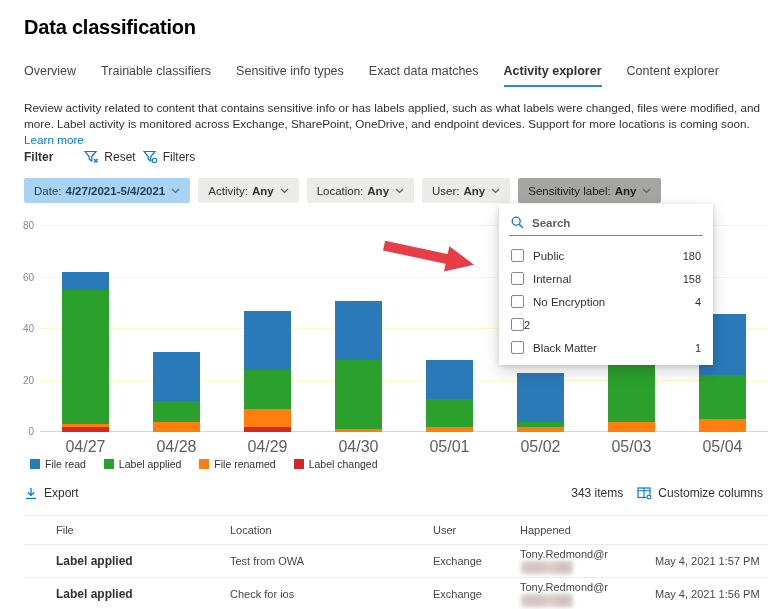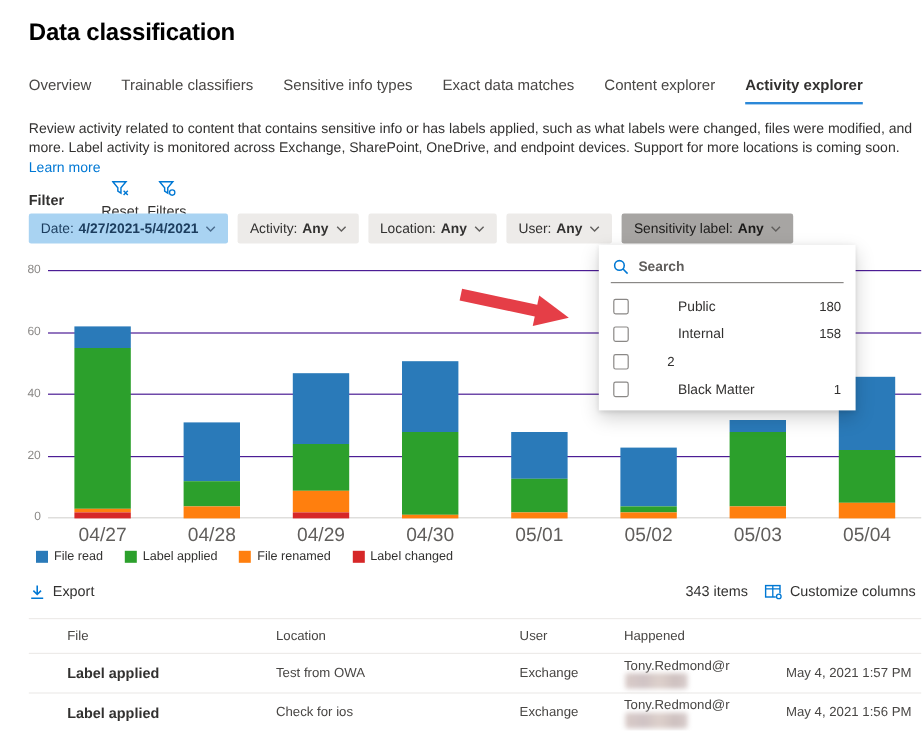--- a/index.html
+++ b/index.html
@@ -13,35 +13,35 @@
   .tab { padding-bottom:7px; cursor:pointer; white-space:nowrap;text-align:right; }
   .tab.active { font-weight:700; color:#323130; border-bottom:2.5px solid #2b88d8; }
 
   
   #desc { position:absolute; left:24px; top:100px; width:746px; font-size:11.7px; line-height:16px; color:#323130; }
   #desc a { color:#0078d4; text-decoration:none; }
 
   
   #filterbar { position:absolute; left:24px; top:150px; display:flex; align-items:center; gap:7px; font-size:12px; color:#323130; }
   #filterbar .flabel { font-weight:700; margin-right:24px; }
-  .icon-btn { display:flex; align-items:center; gap:5px; cursor:pointer;flex-direction:column; }
+  .icon-btn { display:flex; align-items:flex-end; gap:5px; cursor:pointer; }
 
   
   #pills { position:absolute; left:24px; top:178px; display:flex; gap:8px; }
   .pill { height:25px; display:flex; align-items:center; gap:4px; padding:0 10px; font-size:11.5px;
           border-radius:2px; background:#edebe9; color:#323130; cursor:pointer; white-space:nowrap; }
   .pill b { font-weight:700; }
   .pill.date { background:#a9d3f2; color:#1c3d5e; }
   .pill.open { background:#a7a5a3; color:#1b1a19; }
   .pill svg { margin-left:2px; }
 
   
   #chart { position:absolute; left:0; top:212px; width:768px; height:246px; }
   #plot { position:absolute; left:40px; right:0; top:14px; height:206px; }
-  .gridline { position:absolute; left:0; right:0; height:1px; background:#4c1d95; }
+  .gridline { position:absolute; left:0; right:0; height:1px; background:#fef9c3; }
   .gridline.zero { background:#d8d6d4; }
   .ytick { position:absolute; right:calc(100% + 6px); transform:translateY(-50%); font-size:10px; color:#8a8886; }
   #bars { position:absolute; left:0; right:0; top:0; bottom:0; display:flex; }
   .bcol { flex:1; display:flex; flex-direction:column; justify-content:flex-end; align-items:center; }
   .bar { width:47px; display:flex; flex-direction:column; justify-content:flex-end; }
   .seg { width:100%; }
   #xlabels { position:absolute; left:40px; right:0; top:226px; display:flex; }
   .xlab { flex:1; text-align:center; font-size:16px; color:#605e5c; }
 
   
@@ -65,42 +65,42 @@
             background:linear-gradient(90deg,#d9cbc8 0%,#cfc3c4 30%,#ddd0cb 55%,#cdc0bf 80%,#d8cccb 100%);
             filter:blur(2px); }
 
   
   #dropdown { position:absolute; left:499px; top:204px; width:214px; background:#fff; z-index:10;
               box-shadow:0 6px 15px rgba(0,0,0,0.18), 0 1px 4px rgba(0,0,0,0.12); padding-bottom:6px; }
   #searchwrap { margin:8px 10px 0; padding:4px 2px 6px; display:flex; align-items:center; gap:8px; border-bottom:1px solid #8a8886; }
   #searchwrap input { border:none; outline:none; font-size:11.5px; color:#323130; width:140px; font-family:inherit; background:transparent;font-weight:bold; }
   #searchwrap input::placeholder { color:#605e5c; }
   #options { padding-top:8px; }
-  .opt { display:flex; align-items:center; height:23px; padding:0 12px; cursor:pointer;gap:32px; }
+  .opt { display:flex; align-items:center; height:23px; padding:0 12px; cursor:pointer; }
   .cbx { width:13px; height:13px; border:1px solid #8a8886; border-radius:2px; background:#fff; flex:none; }
   .opt .olabel { margin-left:9px; flex:1; font-size:11.5px; color:#323130; }
   .opt .ocount { font-size:11px; color:#323130; }
 
   
   #arrow { position:absolute; left:382px; top:230px; z-index:11; transform:rotate(12deg); transform-origin:4px 16px; }
 </style>
 </head>
 <body>
 
 <div id="screen">
 
   <div id="page-title">Data classification</div>
 
   <div id="tabs">
       <div class="tab">Overview</div>
       <div class="tab">Trainable classifiers</div>
       <div class="tab">Sensitive info types</div>
       <div class="tab">Exact data matches</div>
+      <div class="tab active">Activity explorer</div>
       <div class="tab">Content explorer</div>
-      <div class="tab active">Activity explorer</div>
     </div>
 
   <div id="desc">
     <span>Review activity related to content that contains sensitive info or has labels applied, such as what labels were changed, files were modified, and more. Label activity is monitored across Exchange, SharePoint, OneDrive, and endpoint devices. Support for more locations is coming soon.</span>
     <a href="#">Learn more</a>
   </div>
 
   <div id="filterbar">
     <span class="flabel">Filter</span>
     <span class="icon-btn">
@@ -327,20 +327,25 @@
           <span class="olabel">Public</span>
           <span class="ocount">180</span>
         </div>
         <div class="opt">
           <span class="cbx"></span>
           <span class="olabel">Internal</span>
           <span class="ocount">158</span>
         </div>
         <div class="opt">
           <span class="cbx"></span>
+          <span class="olabel">No Encryption</span>
+          <span class="ocount">4</span>
+        </div>
+        <div class="opt">
+          <span class="cbx"></span>
           <span class="ocount">2</span>
         </div>
         <div class="opt">
           <span class="cbx"></span>
           <span class="olabel">Black Matter</span>
           <span class="ocount">1</span>
         </div>
       </div>
   </div>
 

